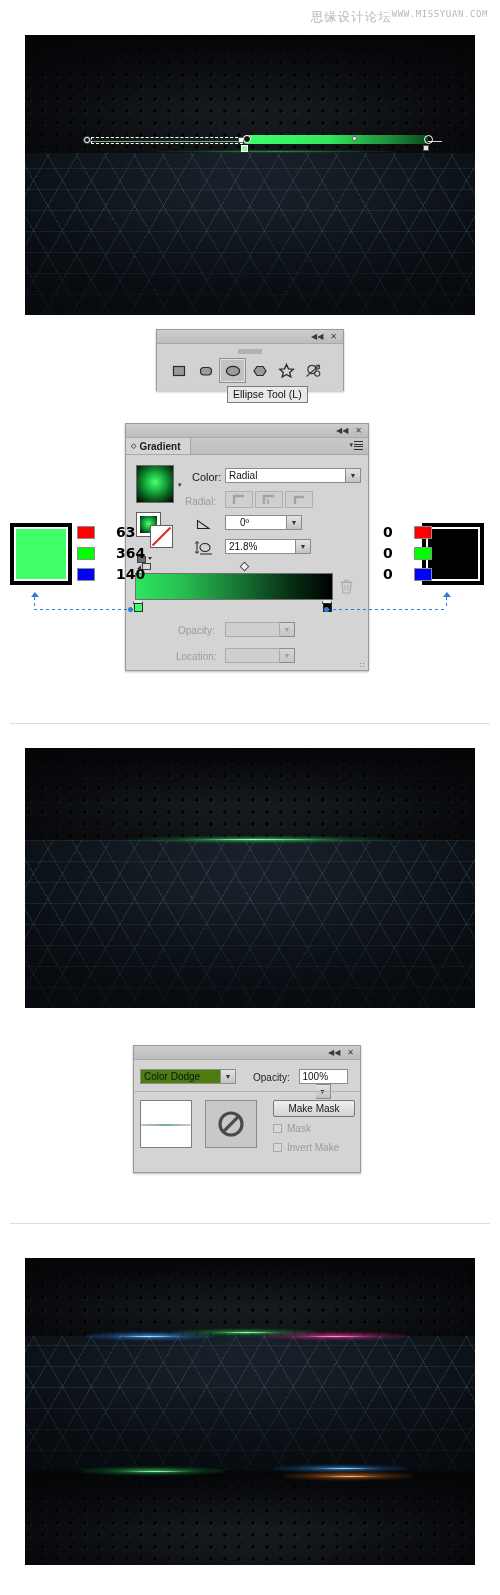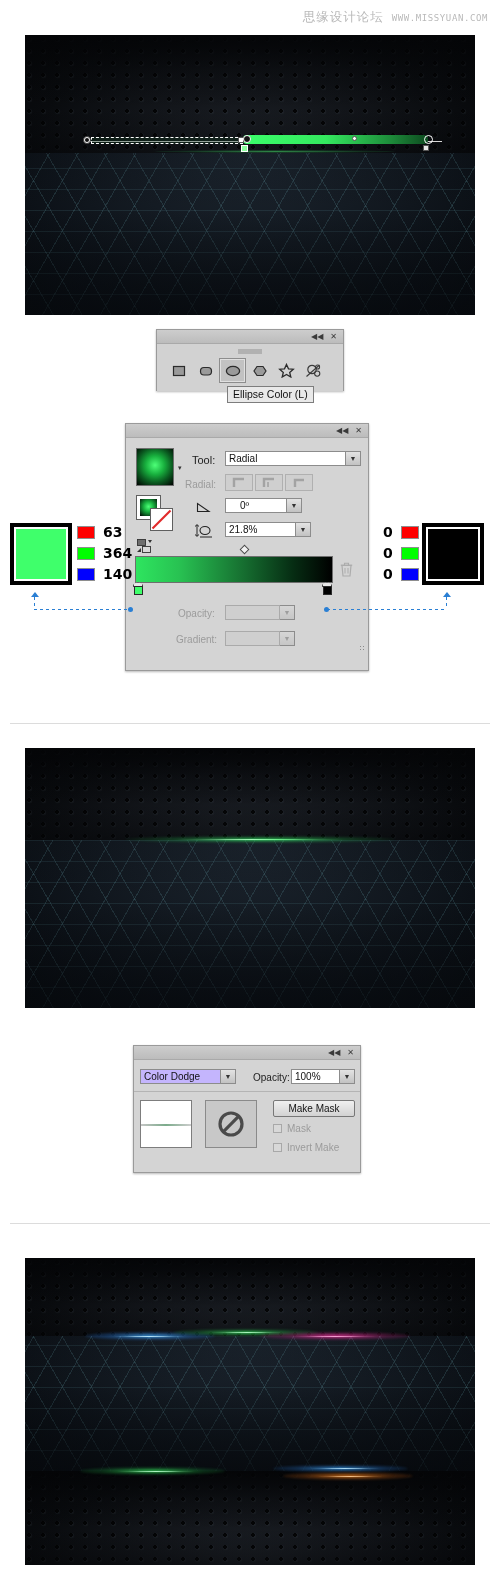--- a/index.html
+++ b/index.html
@@ -8,21 +8,21 @@
     background:#ffffff;
     font-family:"Liberation Sans", sans-serif;
     position:relative;
     overflow:hidden;
   }
   .page { position:relative; width:500px; height:1595px; }
 
   
   .watermark {
     position:absolute; top:9px; right:12px;
-    display:flex; align-items:center; gap:8px;
+    display:flex; align-items:flex-start; 
     color:#b9b9b9; white-space:nowrap;
   }
   .wm-cn { font-size:12.5px; letter-spacing:1px; font-family:"DejaVu Sans", sans-serif; }
   .wm-url { font-size:9px; letter-spacing:0.6px; font-family:"DejaVu Sans Mono", monospace; }
 
   
   .art { position:absolute; left:25px; width:450px; overflow:hidden; background:#050608; }
   .art-inner { position:absolute; inset:0; }
 
   
@@ -216,21 +216,21 @@
     background:#f2f2f2;border:1px solid #4a4a4a;box-sizing:border-box;
     transform:rotate(45deg);
   }
 
   
   .swatch-big {
     position:absolute; box-sizing:border-box;
     border:4px solid #000000; background:#ffffff;
   }
   .swatch-big i { display:block; width:100%;height:100%; border:2px solid #fff; box-sizing:border-box; }
-  .rgb-row { position:absolute; display:flex; align-items:center; gap:8px; }
+  .rgb-row { position:absolute; display:flex; align-items:center; gap:21px; }
   .rgb-chip { width:18px;height:13px; border:1px solid #8e8e8e; box-sizing:border-box; }
   .rgb-val { font-size:14px; font-weight:bold; color:#000; font-family:"DejaVu Sans", sans-serif; }
 
   .dotline {
     position:absolute; height:1px;
     background-image:linear-gradient(to right,#2a7fd4 0 3px, transparent 3px 6px);
     background-size:6px 1px;
   }
   .dotline-v {
     position:absolute; width:1px;
@@ -347,26 +347,41 @@
           <svg width="18" height="16" viewBox="0 0 18 16">
             <circle cx="7" cy="6.5" r="4.2" fill="none" stroke="#3a3a3a" stroke-width="1.2"></circle>
             <circle cx="12.6" cy="4" r="2" fill="none" stroke="#3a3a3a" stroke-width="1.1"></circle>
             <circle cx="12.2" cy="10.6" r="2.6" fill="none" stroke="#3a3a3a" stroke-width="1.1"></circle>
             <line x1="1.5" y1="13.5" x2="14.5" y2="2" stroke="#3a3a3a" stroke-width="1.1"></line>
           </svg>
         </div>
       </div>
     </div>
   </div>
-  <div class="tooltip" style="left:227px; top:386px;">Ellipse Color (L)</div>
+  <div class="tooltip" style="left:227px; top:386px;">Ellipse Tool (L)</div>
 
   <div class="panel" style="left:125px; top:423px; width:244px; height:248px;">
     <div class="panel-titlebar">
       <span class="tb-btn">◀◀</span>
       <span class="tb-btn">✕</span>
+    </div>
+    <div class="panel-tabbar">
+      <div class="panel-tab">
+        <span class="tab-caret">◇</span>
+        <span>Gradient</span>
+      </div>
+      <div class="panel-menu">
+        <span class="menu-caret">▾</span>
+        <span class="menu-lines">
+            <i></i>
+            <i></i>
+            <i></i>
+            <i></i>
+          </span>
+      </div>
     </div>
 
     <div class="panel-body" style="height:216px;">
 
       <div style="position:absolute; left:10px; top:10px; width:38px; height:38px;
                   border:1px solid #6c6c6c; box-sizing:border-box;
                   background:radial-gradient(circle at 50% 45%, #4dff78 0%, #18b03e 35%, #0a5a20 65%, #000 100%);"></div>
       <span style="position:absolute; left:52px; top:26px; font-size:7px; color:#333;">▾</span>
 
       <div style="position:absolute; left:10px; top:57px; width:25px; height:25px;
@@ -383,21 +398,21 @@
 
       <div style="position:absolute; left:11px; top:101px; width:20px; height:16px;">
         <svg width="20" height="16" viewBox="0 0 20 16">
           <rect x="0.5" y="0.5" width="8" height="6" fill="#6d6d6d" stroke="#333" stroke-width="0.9"></rect>
           <rect x="5.5" y="7.5" width="8" height="6" fill="#d9d9d9" stroke="#333" stroke-width="0.9"></rect>
           <polygon points="0,13 4,9 4,13" fill="#333"></polygon>
           <polygon points="11,1 15,1 13,4" fill="#333"></polygon>
         </svg>
       </div>
 
-      <span class="lbl" style="position:absolute; left:66px; top:16px; font-size:11px;">Tool:</span>
+      <span class="lbl" style="position:absolute; left:66px; top:16px; font-size:11px;">Color:</span>
       <div class="combo" style="position:absolute; left:99px; top:13px; width:136px;">
         <div class="field" style="width:121px;">
           <span>Radial</span>
         </div>
         <div class="dropbtn">▼</div>
       </div>
 
       <span class="lbl lbl-dim" style="position:absolute; left:59px; top:41px;">Radial:</span>
       <div style="position:absolute; left:99px; top:36px; display:flex; gap:2px;">
         <div style="width:28px;height:17px;border:1px solid #b0b0b0;background:#cfcfcf;box-sizing:border-box;display:flex;align-items:center;justify-content:center;">
@@ -466,21 +481,21 @@
       </div>
 
       <span class="lbl lbl-dim" style="position:absolute; left:52px; top:170px;">Opacity:</span>
       <div class="combo" style="position:absolute; left:99px; top:167px; width:70px;">
         <div class="field disabled" style="width:55px;">
           <span></span>
         </div>
         <div class="dropbtn disabled">▼</div>
       </div>
 
-      <span class="lbl lbl-dim" style="position:absolute; left:50px; top:196px;">Gradient:</span>
+      <span class="lbl lbl-dim" style="position:absolute; left:50px; top:196px;">Location:</span>
       <div class="combo" style="position:absolute; left:99px; top:193px; width:70px;">
         <div class="field disabled" style="width:55px;">
           <span></span>
         </div>
         <div class="dropbtn disabled">▼</div>
       </div>
 
       <div class="resize-grip"></div>
     </div>
   </div>
@@ -550,28 +565,28 @@
   </div>
 
   <div class="panel" style="left:133px; top:1045px; width:228px; height:128px;">
     <div class="panel-titlebar">
       <span class="tb-btn">◀◀</span>
       <span class="tb-btn">✕</span>
     </div>
     <div class="panel-body" style="height:96px;">
 
       <div class="combo" style="position:absolute; left:6px; top:9px; width:96px;">
-        <div class="field" style="width:81px; background:#c4b5fd; border-color:#8c8c8c;">
+        <div class="field" style="width:81px; background:#4d7c0f; border-color:#8c8c8c;">
           <span>Color Dodge</span>
         </div>
         <div class="dropbtn">▼</div>
       </div>
 
       <span class="lbl" style="position:absolute; left:119px; top:12px;">Opacity:</span>
-      <div class="combo" style="position:absolute; left:157px; top:9px; width:64px;">
+      <div class="combo" style="position:absolute; left:157px; top:9px; width:64px;flex-direction:column;">
         <div class="field" style="width:49px;">
           <span>100%</span>
         </div>
         <div class="dropbtn">▼</div>
       </div>
 
       <div style="position:absolute; left:0; right:0; top:31px; height:1px; background:#b4b4b4;"></div>
 
       <div style="position:absolute; left:6px; top:40px; width:52px; height:48px;
                   border:1px solid #7d7d7d; box-sizing:border-box; background:#ffffff; overflow:hidden;">

